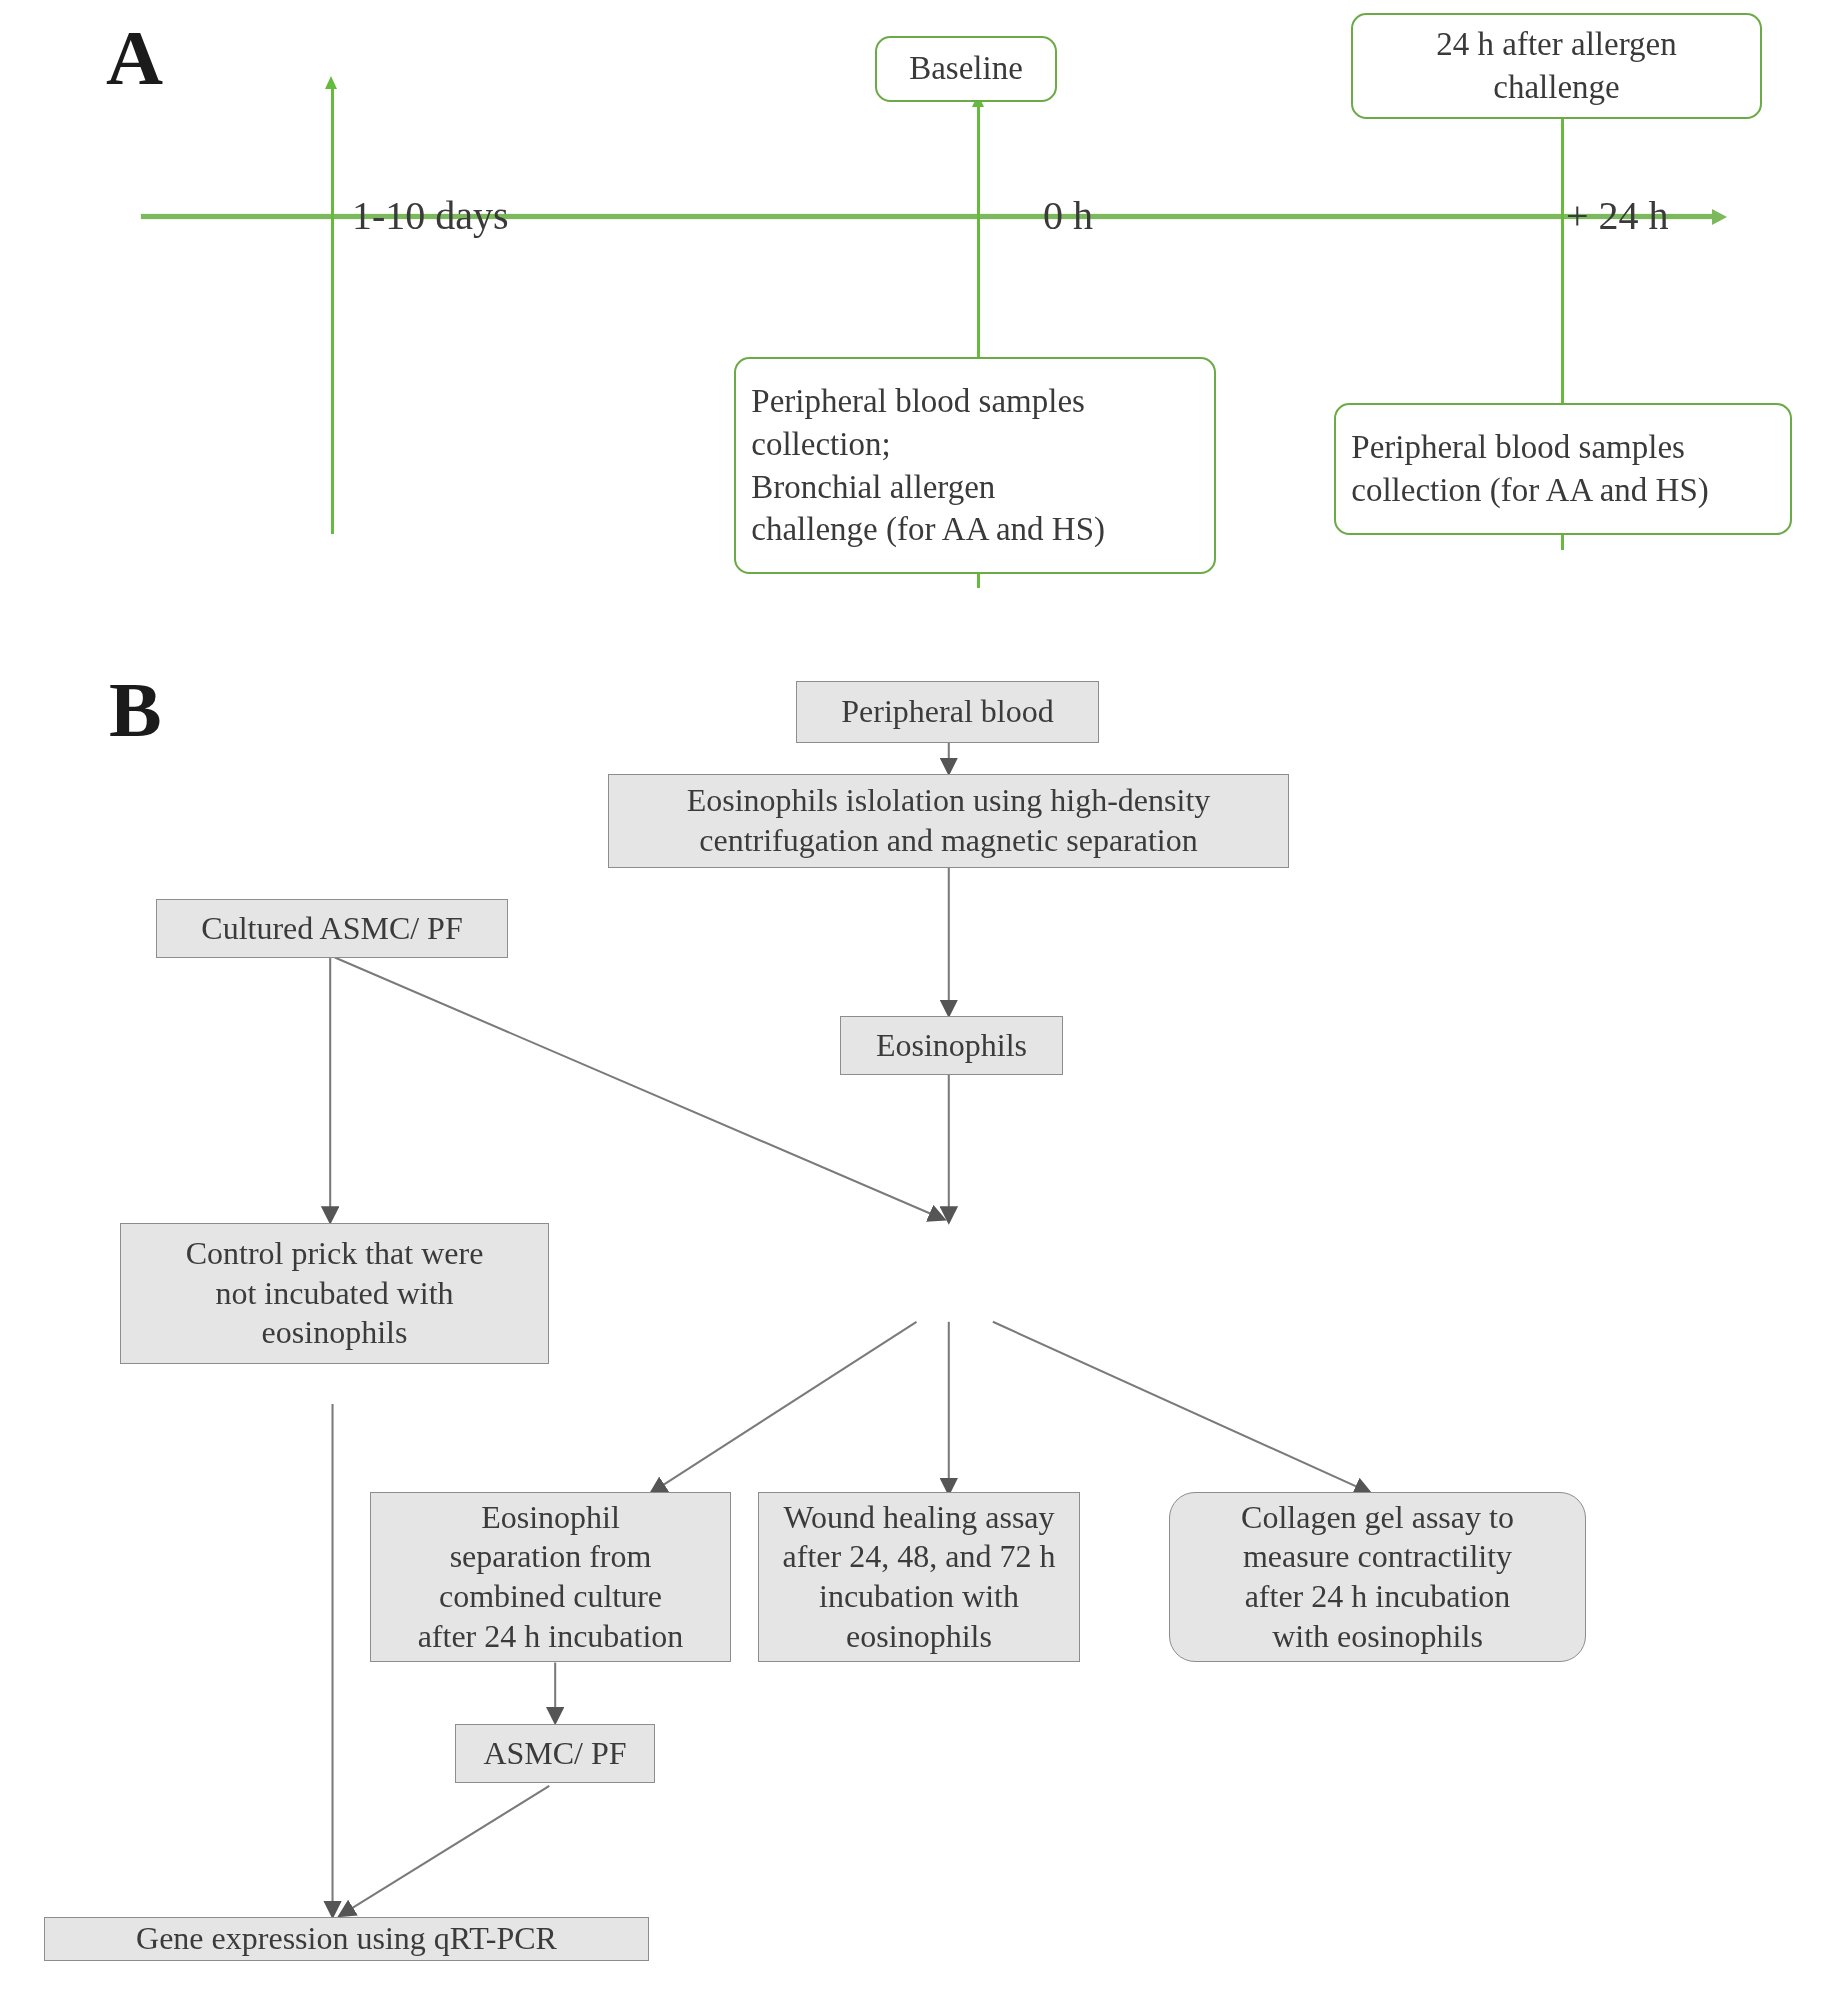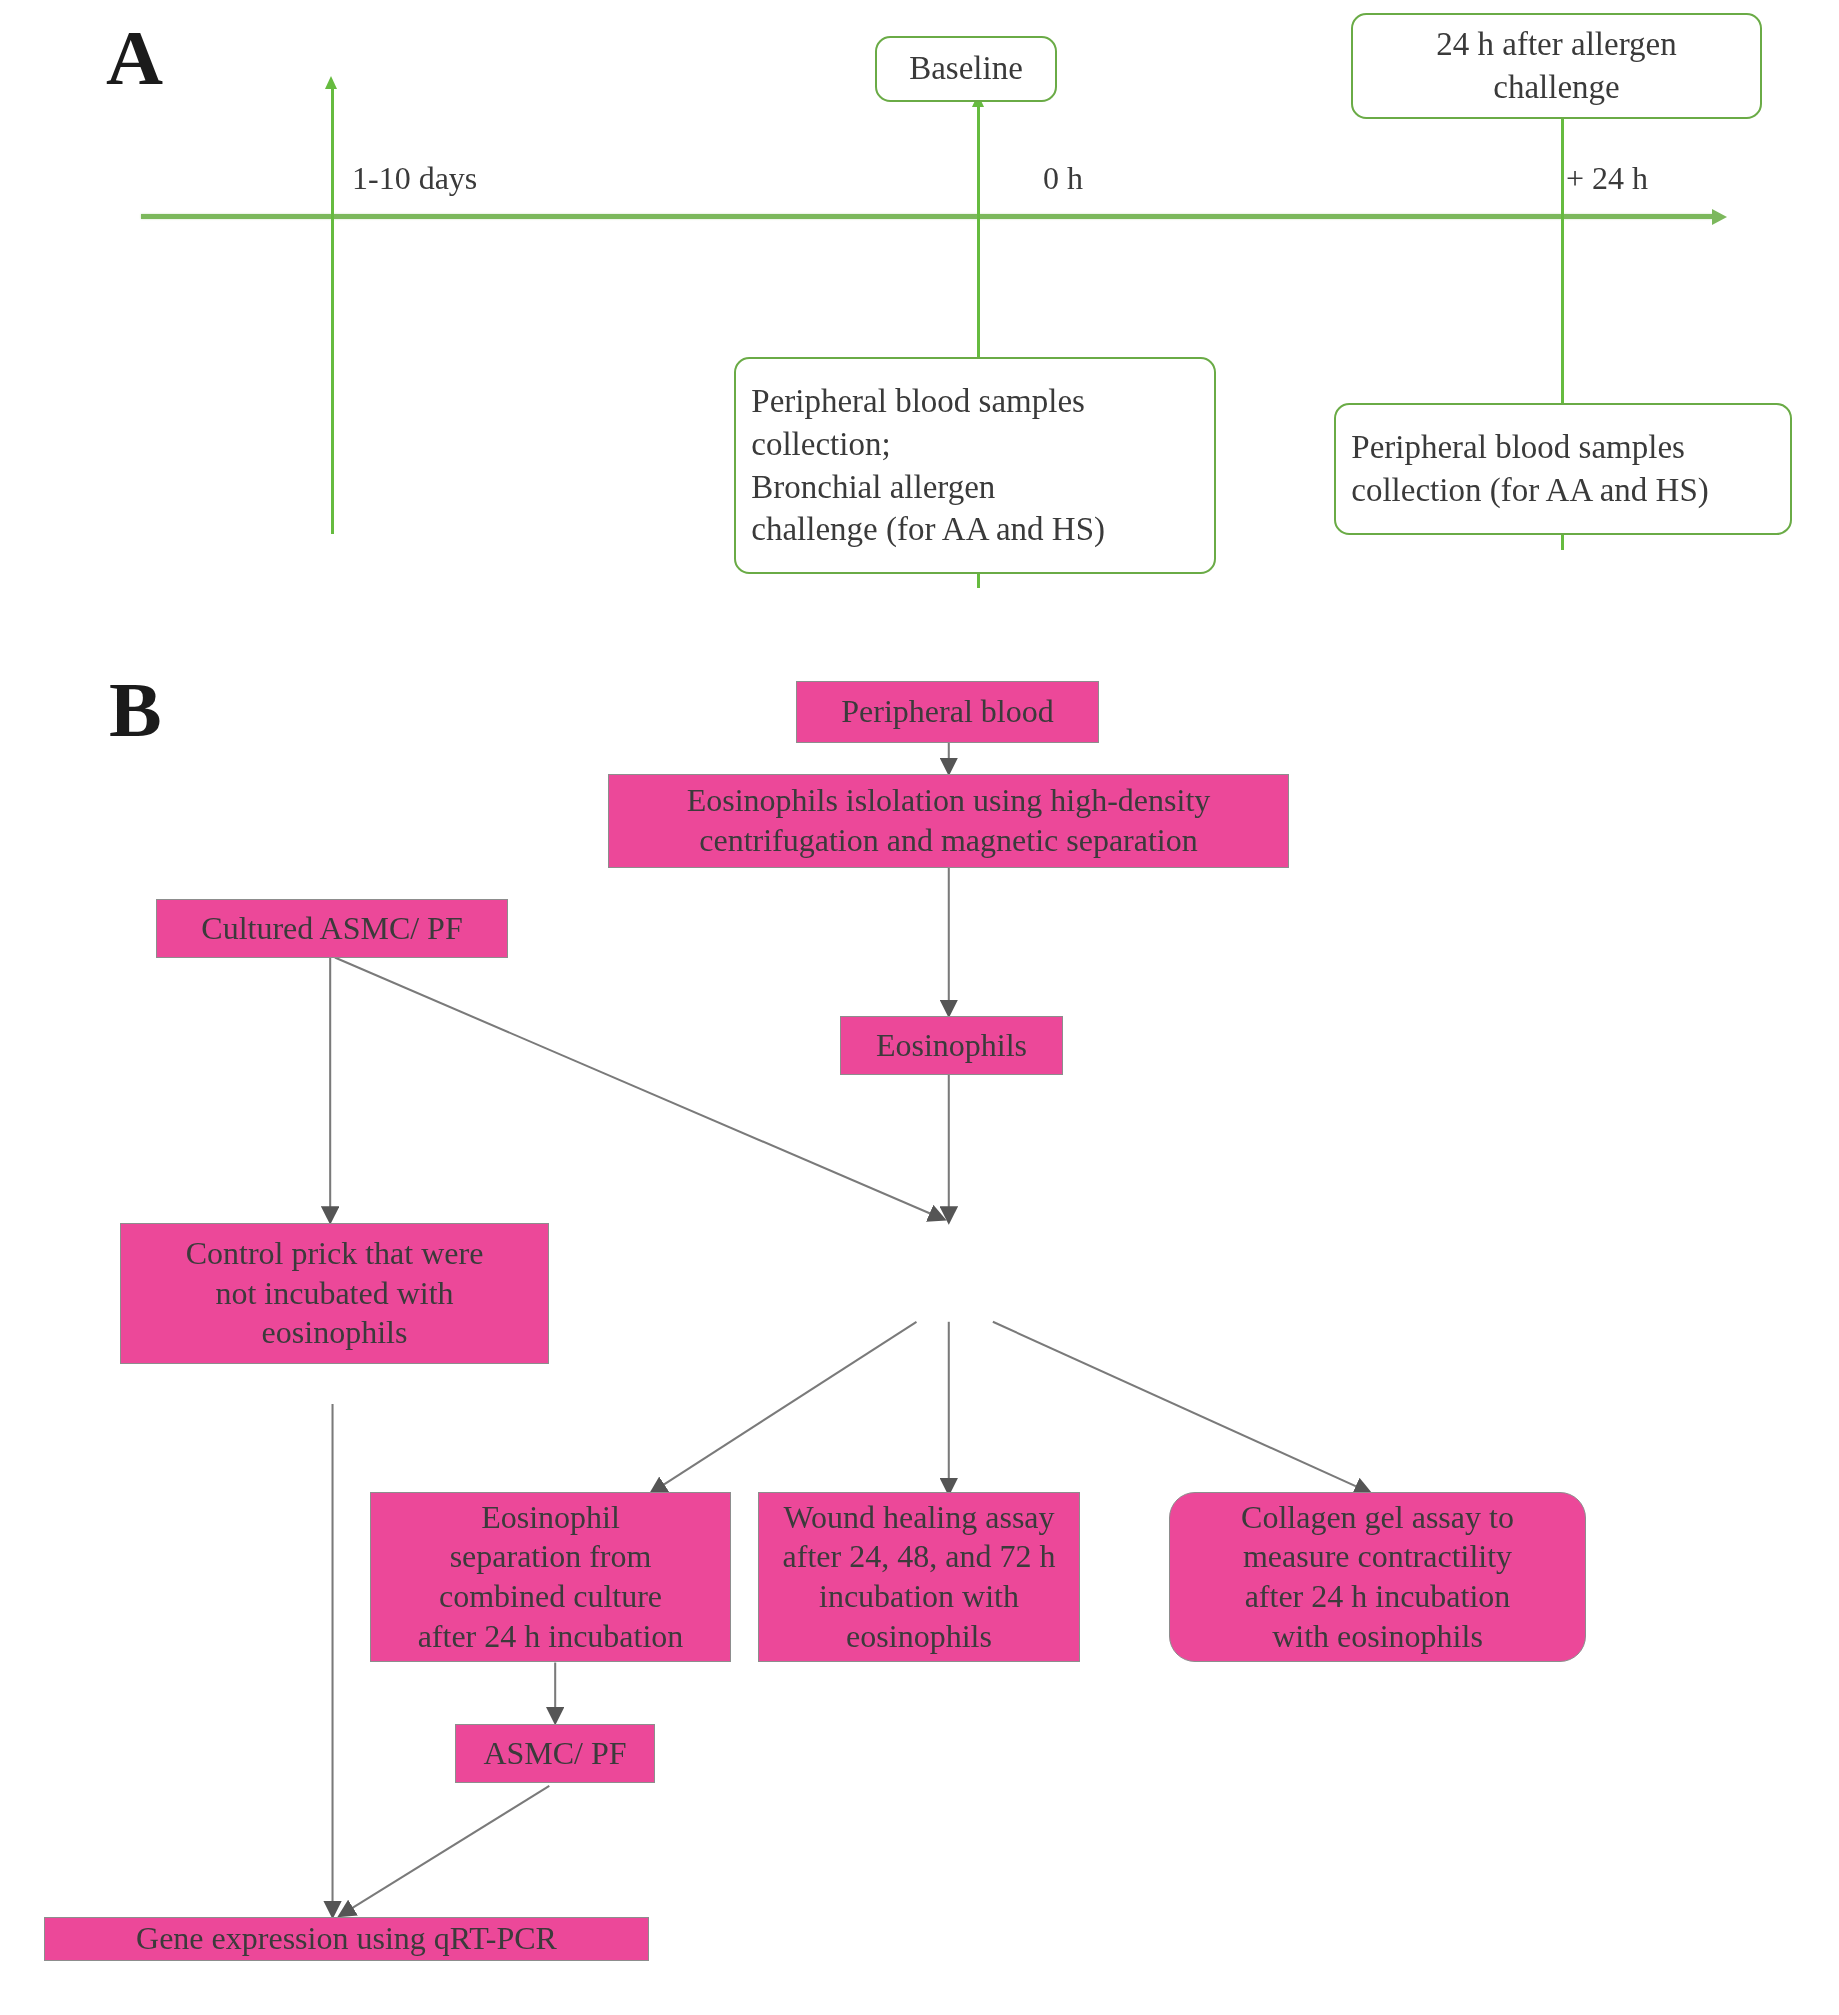--- a/index.html
+++ b/index.html
@@ -66,29 +66,30 @@
   }
   .tick-arrow-up{
     position:absolute;
     width:0;height:0;
     border-left:6.5px solid transparent;
     border-right:6.5px solid transparent;
     border-bottom:13px solid #66bb3f;
   }
   .tick-label{
     position:absolute;
-    font-size:32px;
+    font-size:40px;
     color:#3a3a3a;
     white-space:nowrap;
+    margin-top:32px;
   }
 
   
   .gbox{
     border:1.8px solid #8d8d8d;
-    background:#ec4899;
+    background:#e5e5e5;
     display:flex;
     align-items:center;
     justify-content:flex-start;
     box-sizing:border-box;
     padding:5.9px 10.6px;
   }
   .gbox .txt{
     font-size:32px;
     line-height:1.24;
     color:#3b3b3b;

